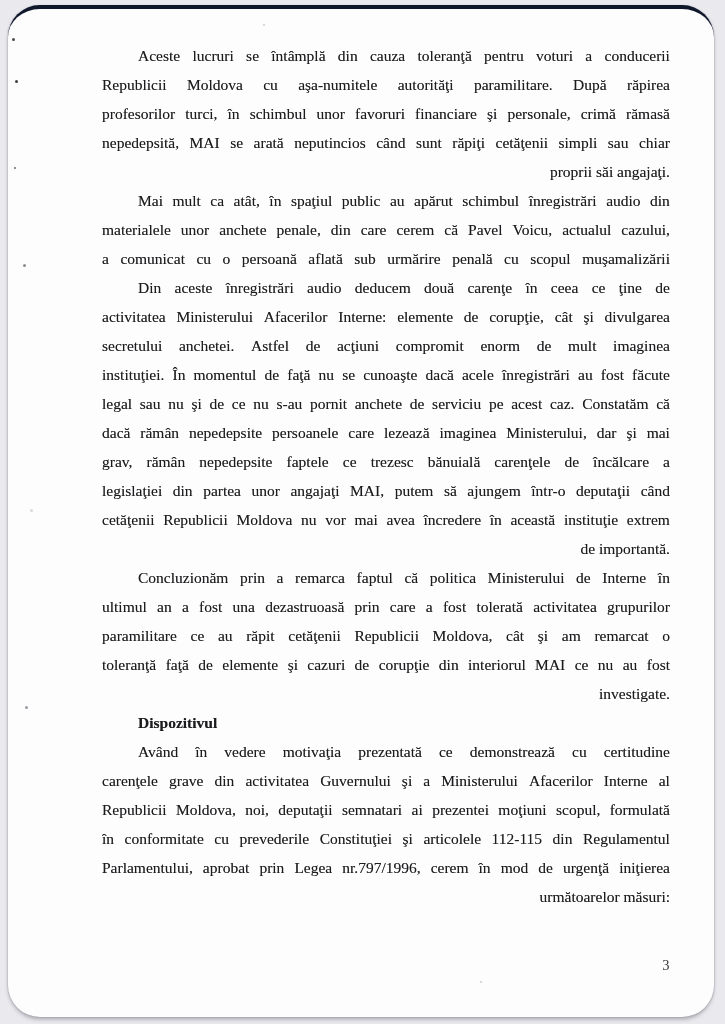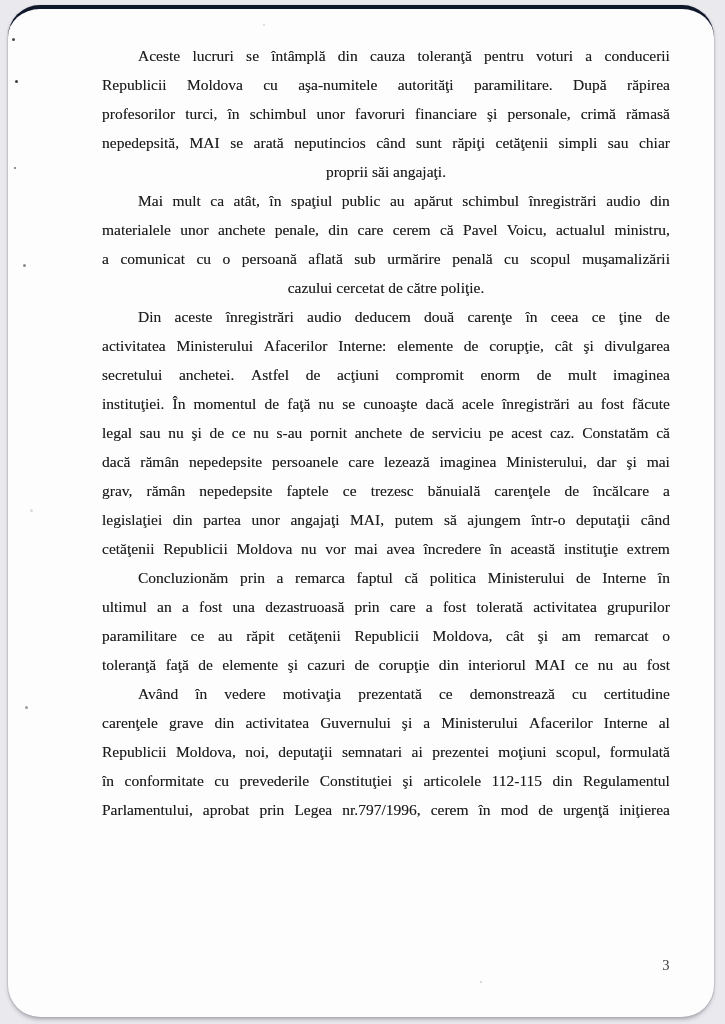--- a/index.html
+++ b/index.html
@@ -42,21 +42,21 @@
     justify-content: space-between;
     white-space: nowrap;
     height: 29px;
     line-height: 29px;
     overflow: hidden;
   }
   .line > span { flex: 0 0 auto; }
   .line.first { padding-left: 36px; }
   .line.plain {
     display: block;
-    text-align: center;
+    text-align: right;
   }
   .heading {
     height: 29px;
     line-height: 29px;
     padding-left: 36px;
     font-weight: bold;
   }
   .pagenum {
     position: absolute;
     left: 94px;
@@ -150,37 +150,36 @@
           <span>unor</span>
           <span>anchete</span>
           <span>penale,</span>
           <span>din</span>
           <span>care</span>
           <span>cerem</span>
           <span>că</span>
           <span>Pavel</span>
           <span>Voicu,</span>
           <span>actualul</span>
-          <span>ministru,</span>
+          <span>cazului,</span>
         </div>
         <div class="line">
           <span>a</span>
           <span>comunicat</span>
           <span>cu</span>
           <span>o</span>
           <span>persoană</span>
           <span>aflată</span>
           <span>sub</span>
           <span>urmărire</span>
           <span>penală</span>
           <span>cu</span>
           <span>scopul</span>
           <span>muşamalizării</span>
         </div>
-        <div class="line plain">cazului cercetat de către poliţie.</div>
         <div class="line first">
           <span>Din</span>
           <span>aceste</span>
           <span>înregistrări</span>
           <span>audio</span>
           <span>deducem</span>
           <span>două</span>
           <span>carenţe</span>
           <span>în</span>
           <span>ceea</span>
@@ -294,20 +293,21 @@
           <span>nu</span>
           <span>vor</span>
           <span>mai</span>
           <span>avea</span>
           <span>încredere</span>
           <span>în</span>
           <span>această</span>
           <span>instituţie</span>
           <span>extrem</span>
         </div>
+        <div class="line plain">de importantă.</div>
         <div class="line first">
           <span>Concluzionăm</span>
           <span>prin</span>
           <span>a</span>
           <span>remarca</span>
           <span>faptul</span>
           <span>că</span>
           <span>politica</span>
           <span>Ministerului</span>
           <span>de</span>
@@ -353,20 +353,22 @@
           <span>de</span>
           <span>corupţie</span>
           <span>din</span>
           <span>interiorul</span>
           <span>MAI</span>
           <span>ce</span>
           <span>nu</span>
           <span>au</span>
           <span>fost</span>
         </div>
+        <div class="line plain">investigate.</div>
+        <div class="heading">Dispozitivul</div>
         <div class="line first">
           <span>Având</span>
           <span>în</span>
           <span>vedere</span>
           <span>motivaţia</span>
           <span>prezentată</span>
           <span>ce</span>
           <span>demonstrează</span>
           <span>cu</span>
           <span>certitudine</span>
@@ -414,20 +416,21 @@
           <span>prin</span>
           <span>Legea</span>
           <span>nr.797/1996,</span>
           <span>cerem</span>
           <span>în</span>
           <span>mod</span>
           <span>de</span>
           <span>urgenţă</span>
           <span>iniţierea</span>
         </div>
+        <div class="line plain">următoarelor măsuri:</div>
       </main>
 
     <div class="pagenum">3</div>
 
     <div class="speck" style="left:4px;top:29px;width:3px;height:3px;background:#4a4a4e;"></div>
     <div class="speck" style="left:7px;top:71px;width:3px;height:3px;background:#3c3c40;"></div>
     <div class="speck" style="left:6px;top:158px;width:2px;height:2px;background:#6a6a70;"></div>
     <div class="speck" style="left:15px;top:255px;width:3px;height:3px;background:#8a8a92;"></div>
     <div class="speck" style="left:22px;top:500px;width:3px;height:3px;background:#d8d8de;"></div>
     <div class="speck" style="left:17px;top:697px;width:3px;height:3px;background:#9a9aa2;"></div>

